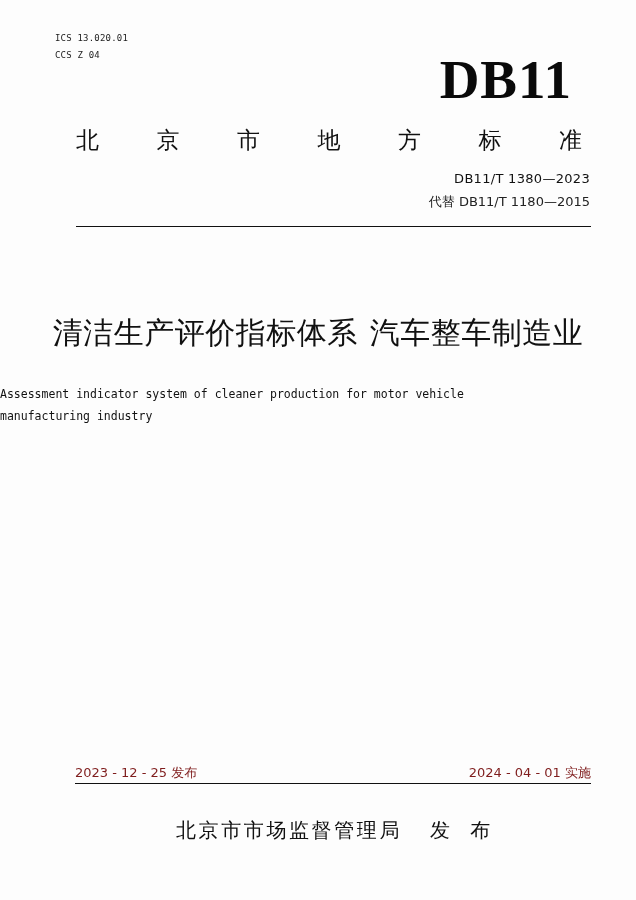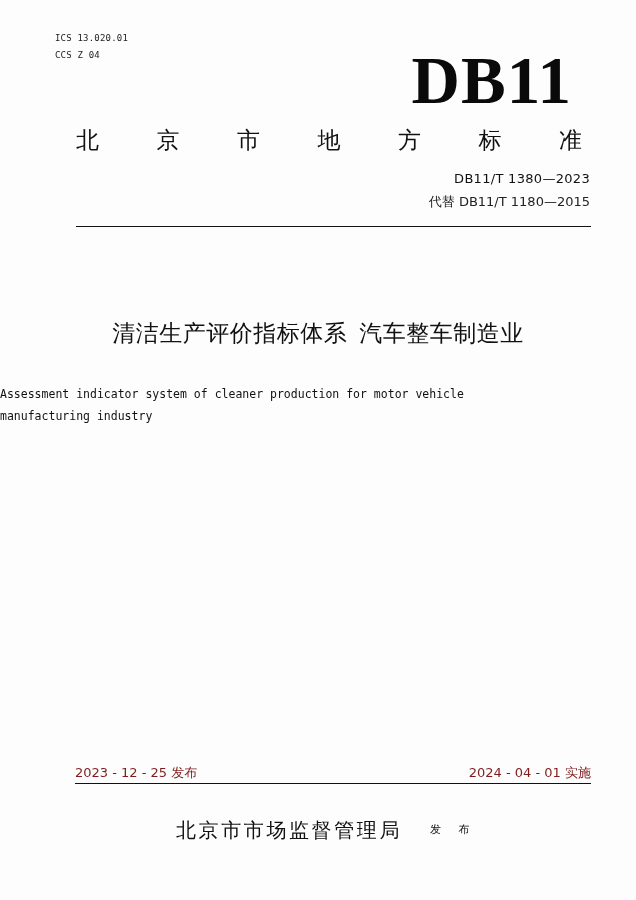--- a/index.html
+++ b/index.html
@@ -26,21 +26,21 @@
       white-space: nowrap;
     }
     #ics-code { top: 33px; }
     #ccs-code { top: 50px; }
 
     #db-logo {
       right: 64px;
       top: 50px;
       font-family: "Liberation Serif", "DejaVu Serif", serif;
       font-weight: bold;
-      font-size: 67px;
+      font-size: 55px;
       line-height: 60px;
       letter-spacing: 1px;
       color: #0a0a0a;
       margin-left: 40px;
     }
 
     #standard-type {
       left: 76px;
       width: 506px;
       top: 124px;
@@ -78,21 +78,21 @@
       border-top: 1.6px solid #111;
     }
     #top-rule { top: 226px; }
     #bottom-rule { top: 783px; left: 75px; width: 516px; }
 
     #title-cn {
       left: 0;
       width: 636px;
       top: 316px;
       text-align: center;
-      font-size: 23px;
+      font-size: 30px;
       line-height: 34px;
       letter-spacing: 0.5px;
       color: #111;
       white-space: nowrap;
     }
     #title-cn .gap { display: inline-block; width: 12px; }
 
     .title-en {
       left: 0;
       width: 636px;
@@ -120,21 +120,21 @@
       top: 819px;
       font-size: 20px;
       line-height: 22px;
       letter-spacing: 2.6px;
       color: #111;
       white-space: nowrap;
     }
     #publish-label {
       left: 430px;
       top: 819px;
-      font-size: 11px;
+      font-size: 20px;
       line-height: 22px;
       letter-spacing: 7px;
       color: #111;
       white-space: nowrap;
       text-align: right;
     }
   </style>
 </head>
 <body>
 

